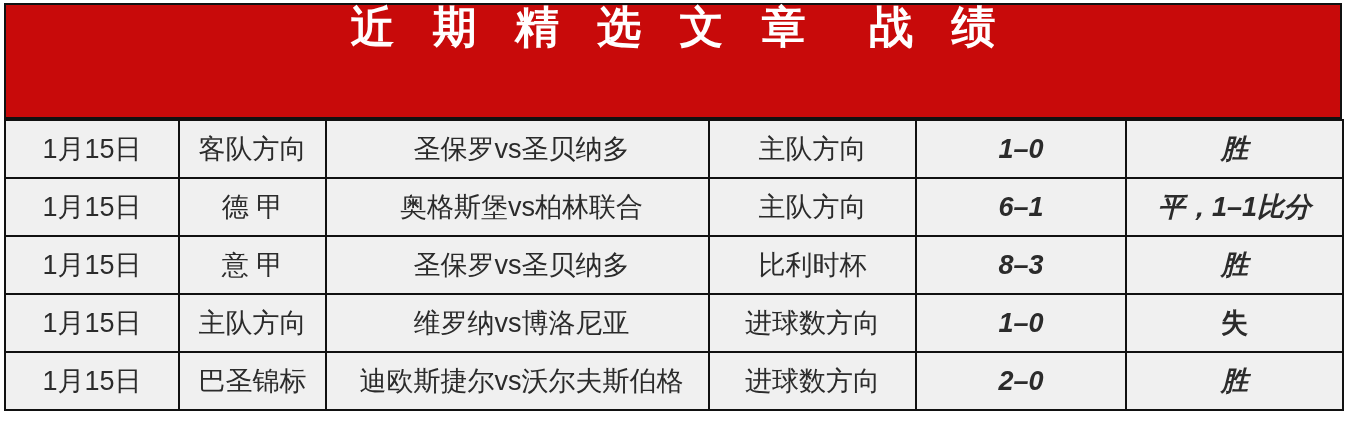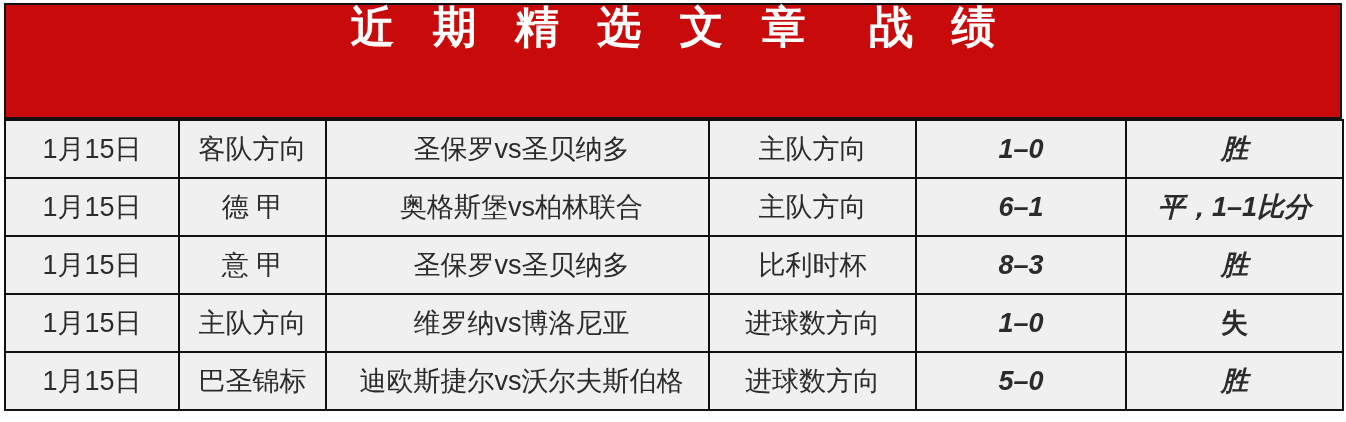--- a/index.html
+++ b/index.html
@@ -146,20 +146,20 @@
         <td class="cell-direction">进球数方向</td>
         <td class="cell-score accent-red">1–0</td>
         <td class="cell-result plain-dark">失</td>
       </tr>
 
       <tr>
         <td class="cell-date">1月15日</td>
         <td class="cell-league">巴圣锦标</td>
         <td class="cell-match">迪欧斯捷尔vs沃尔夫斯伯格</td>
         <td class="cell-direction">进球数方向</td>
-        <td class="cell-score accent-red">5–0</td>
+        <td class="cell-score accent-red">2–0</td>
         <td class="cell-result accent-red">胜</td>
       </tr>
 
     </tbody>
   </table>
 
 </div>
 
 </body></html>

